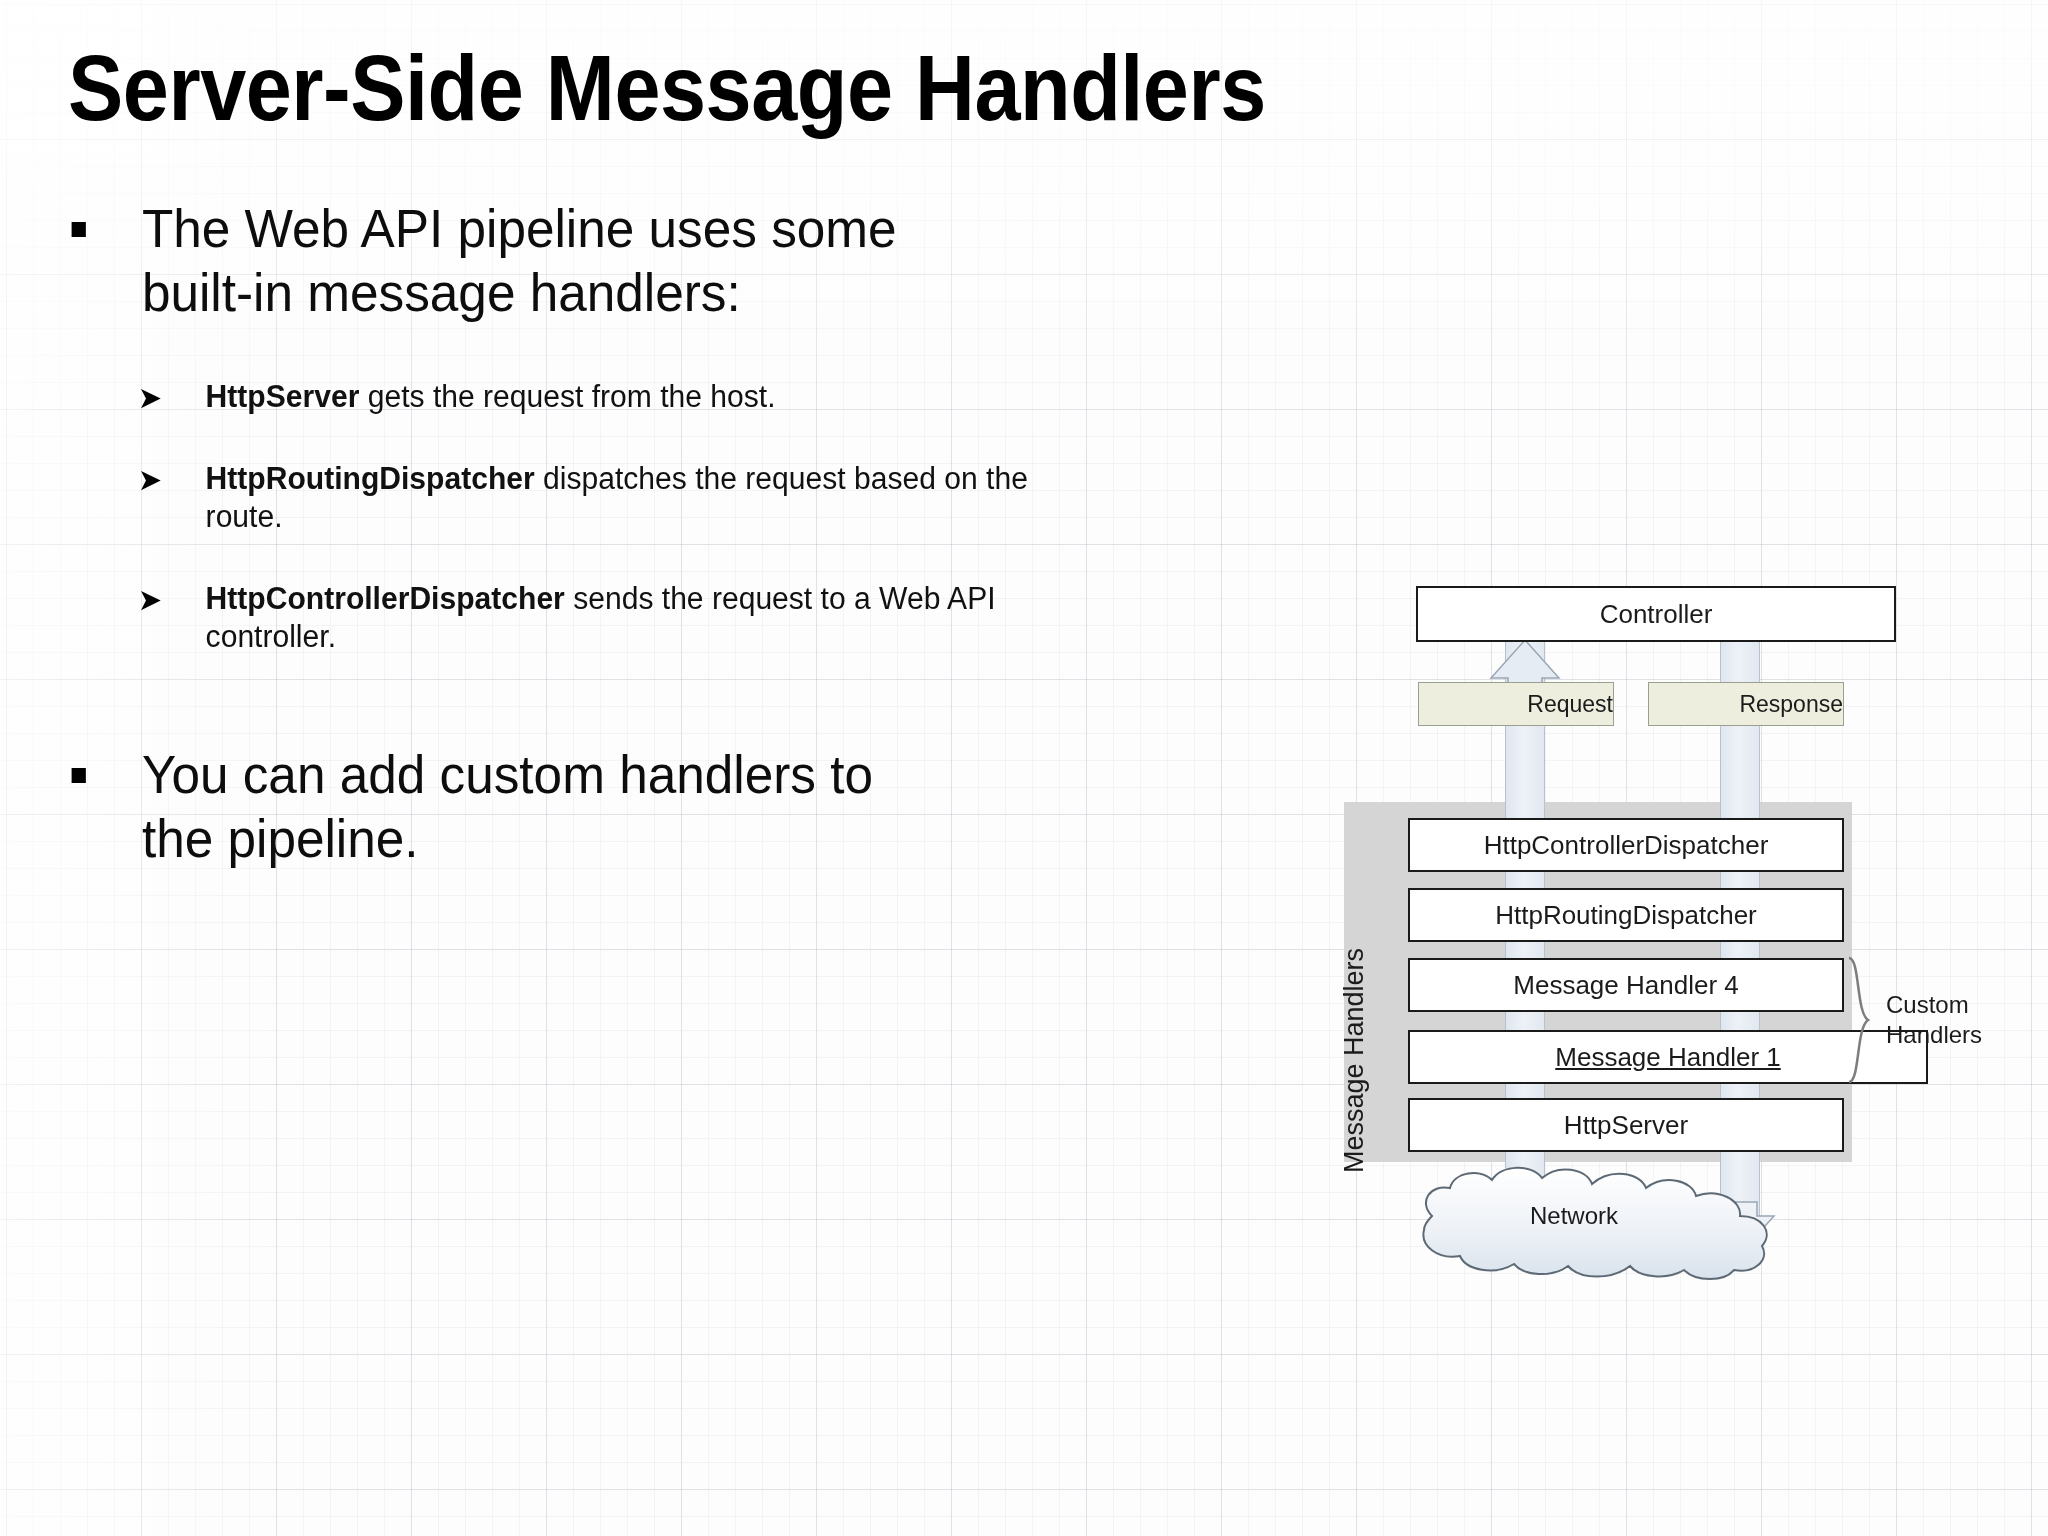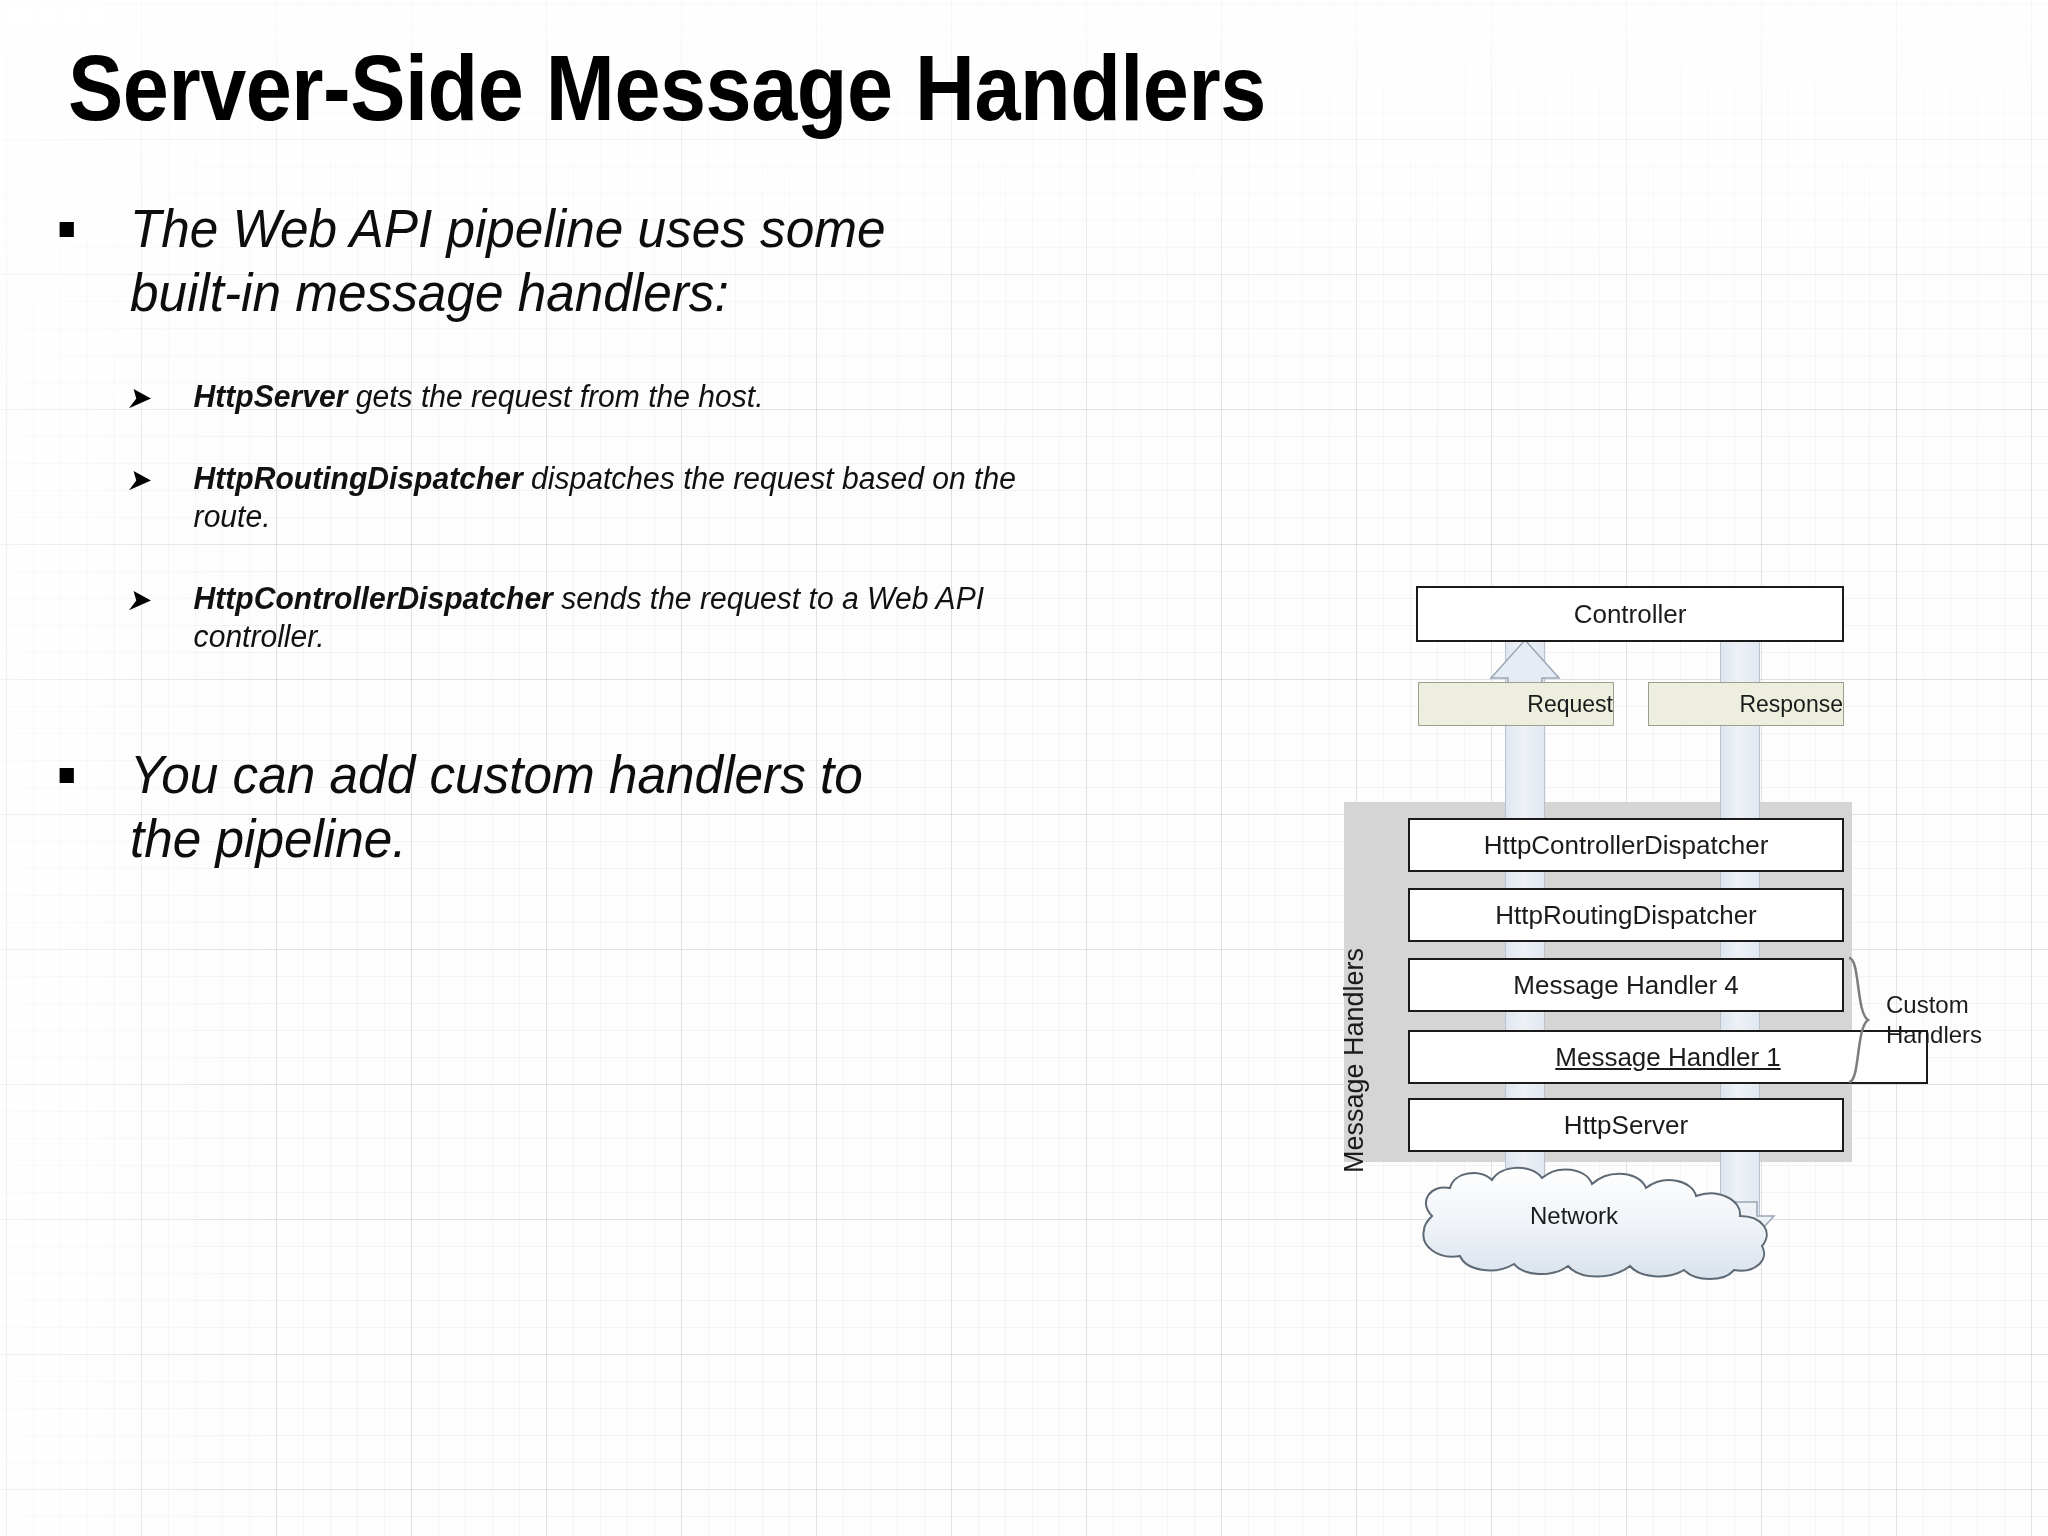--- a/index.html
+++ b/index.html
@@ -53,24 +53,23 @@
     color: #000000;
     letter-spacing: -0.5px;
     transform: scaleX(0.90);
     transform-origin: left top;
     white-space: nowrap;
   }
 
   
   #body-col {
     position: absolute;
-    left: 52px;
+    left: 64px;
     top: 196px;
     width: 1000px;
-    font-style: italic;
   }
 
   .lvl1 {
     position: relative;
     padding-left: 82px;
     font-size: 54px;
     line-height: 64px;
     color: #0d0d0d;
     transform: scaleX(0.95);
     transform-origin: left top;
@@ -234,21 +233,21 @@
     <div class="ribbon" style="left:390px; top:0px; width:38px; height:660px;"></div>
 
     <svg class="d-abs" style="left:158px; top:48px; width:74px; height:52px;" viewBox="0 0 74 52">
       <polygon points="37,2 71,40 54,40 54,52 20,52 20,40 3,40" fill="#e6ecf4" stroke="#9aa6b4" stroke-width="1.5"></polygon>
     </svg>
 
     <svg class="d-abs" style="left:373px; top:610px; width:74px; height:56px;" viewBox="0 0 74 56">
       <polygon points="37,54 3,16 20,16 20,2 54,2 54,16 71,16" fill="#eef2f7" stroke="#9aa6b4" stroke-width="1.5"></polygon>
     </svg>
 
-    <div class="box-white" style="left:86px; top:-4px; width:428px; height:56px;text-align:right;">
+    <div class="box-white" style="left:86px; top:-4px; width:480px; height:56px;text-align:right;">
       <span>Controller</span>
     </div>
 
     <div class="box-cream" style="left:88px; top:92px; width:196px; height:44px;">
       <span>Request</span>
     </div>
     <div class="box-cream" style="left:318px; top:92px; width:196px; height:44px;">
       <span>Response</span>
     </div>
 

